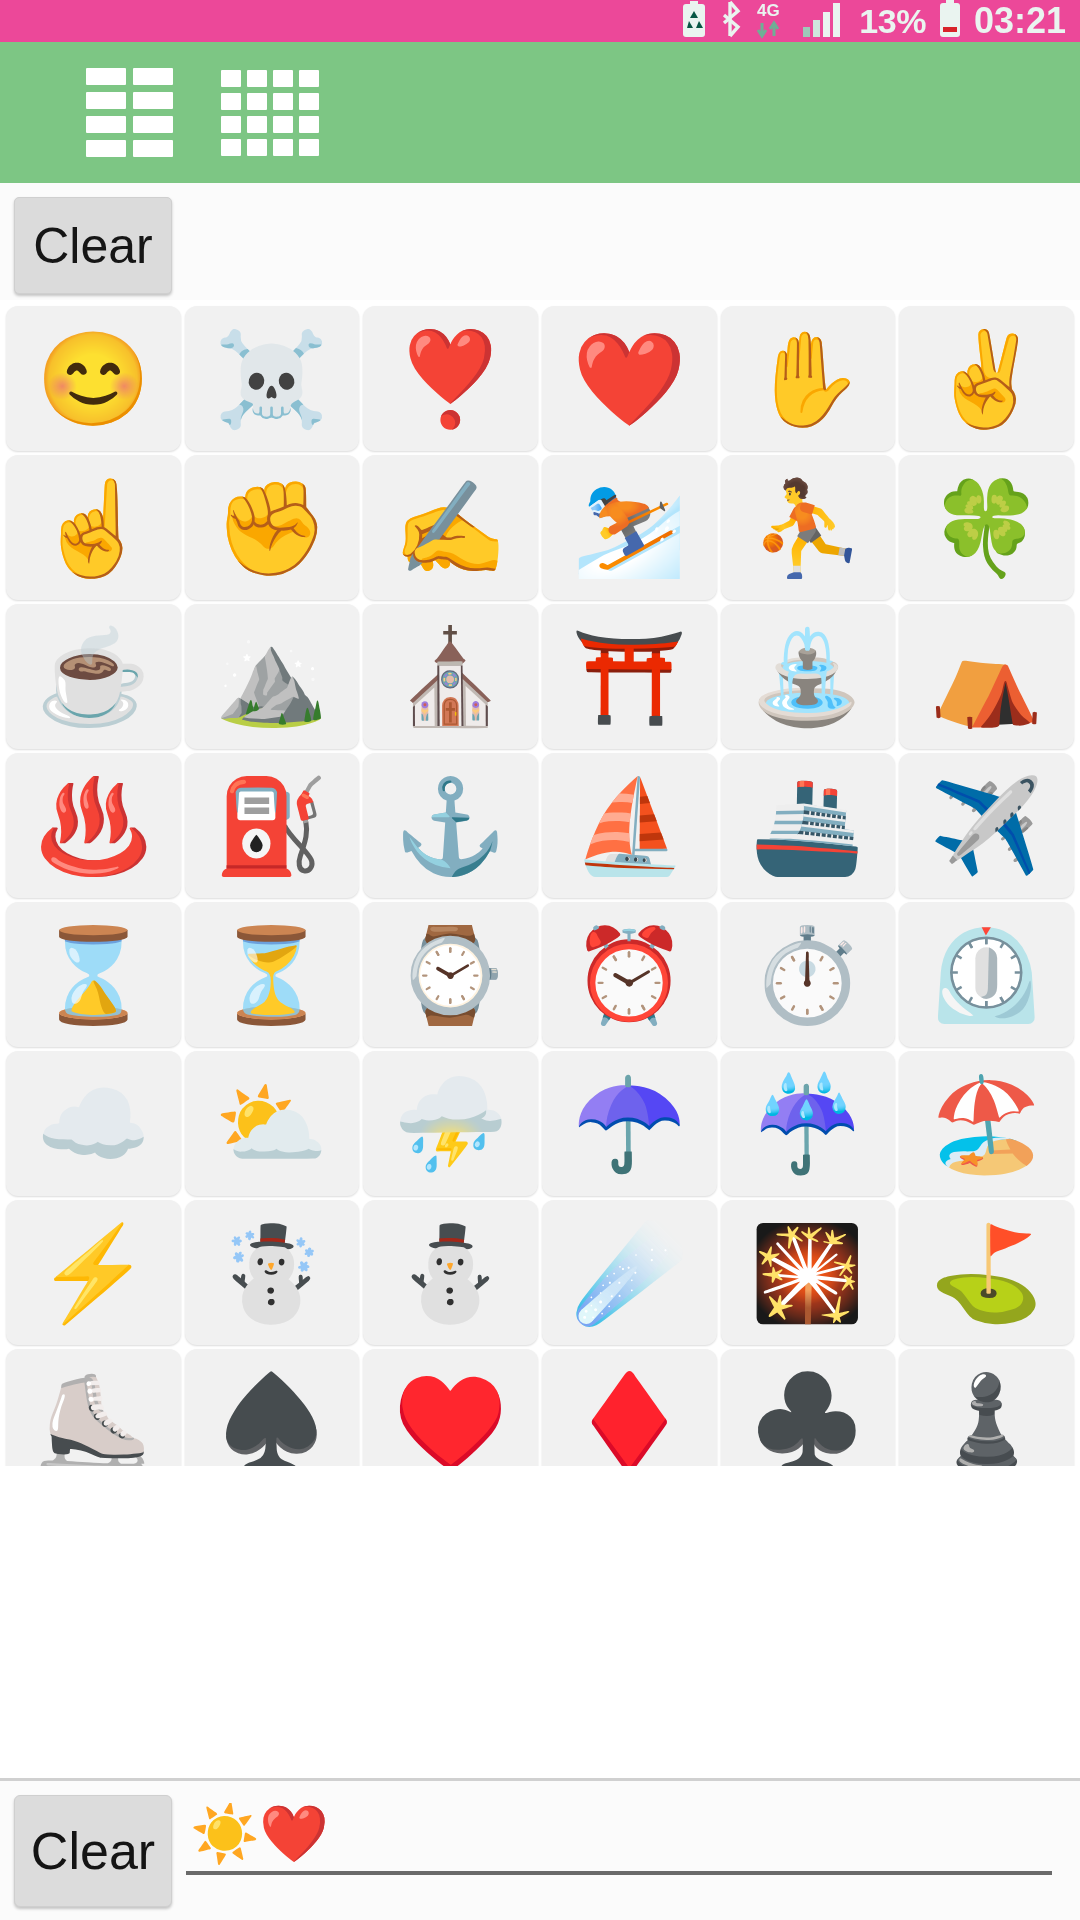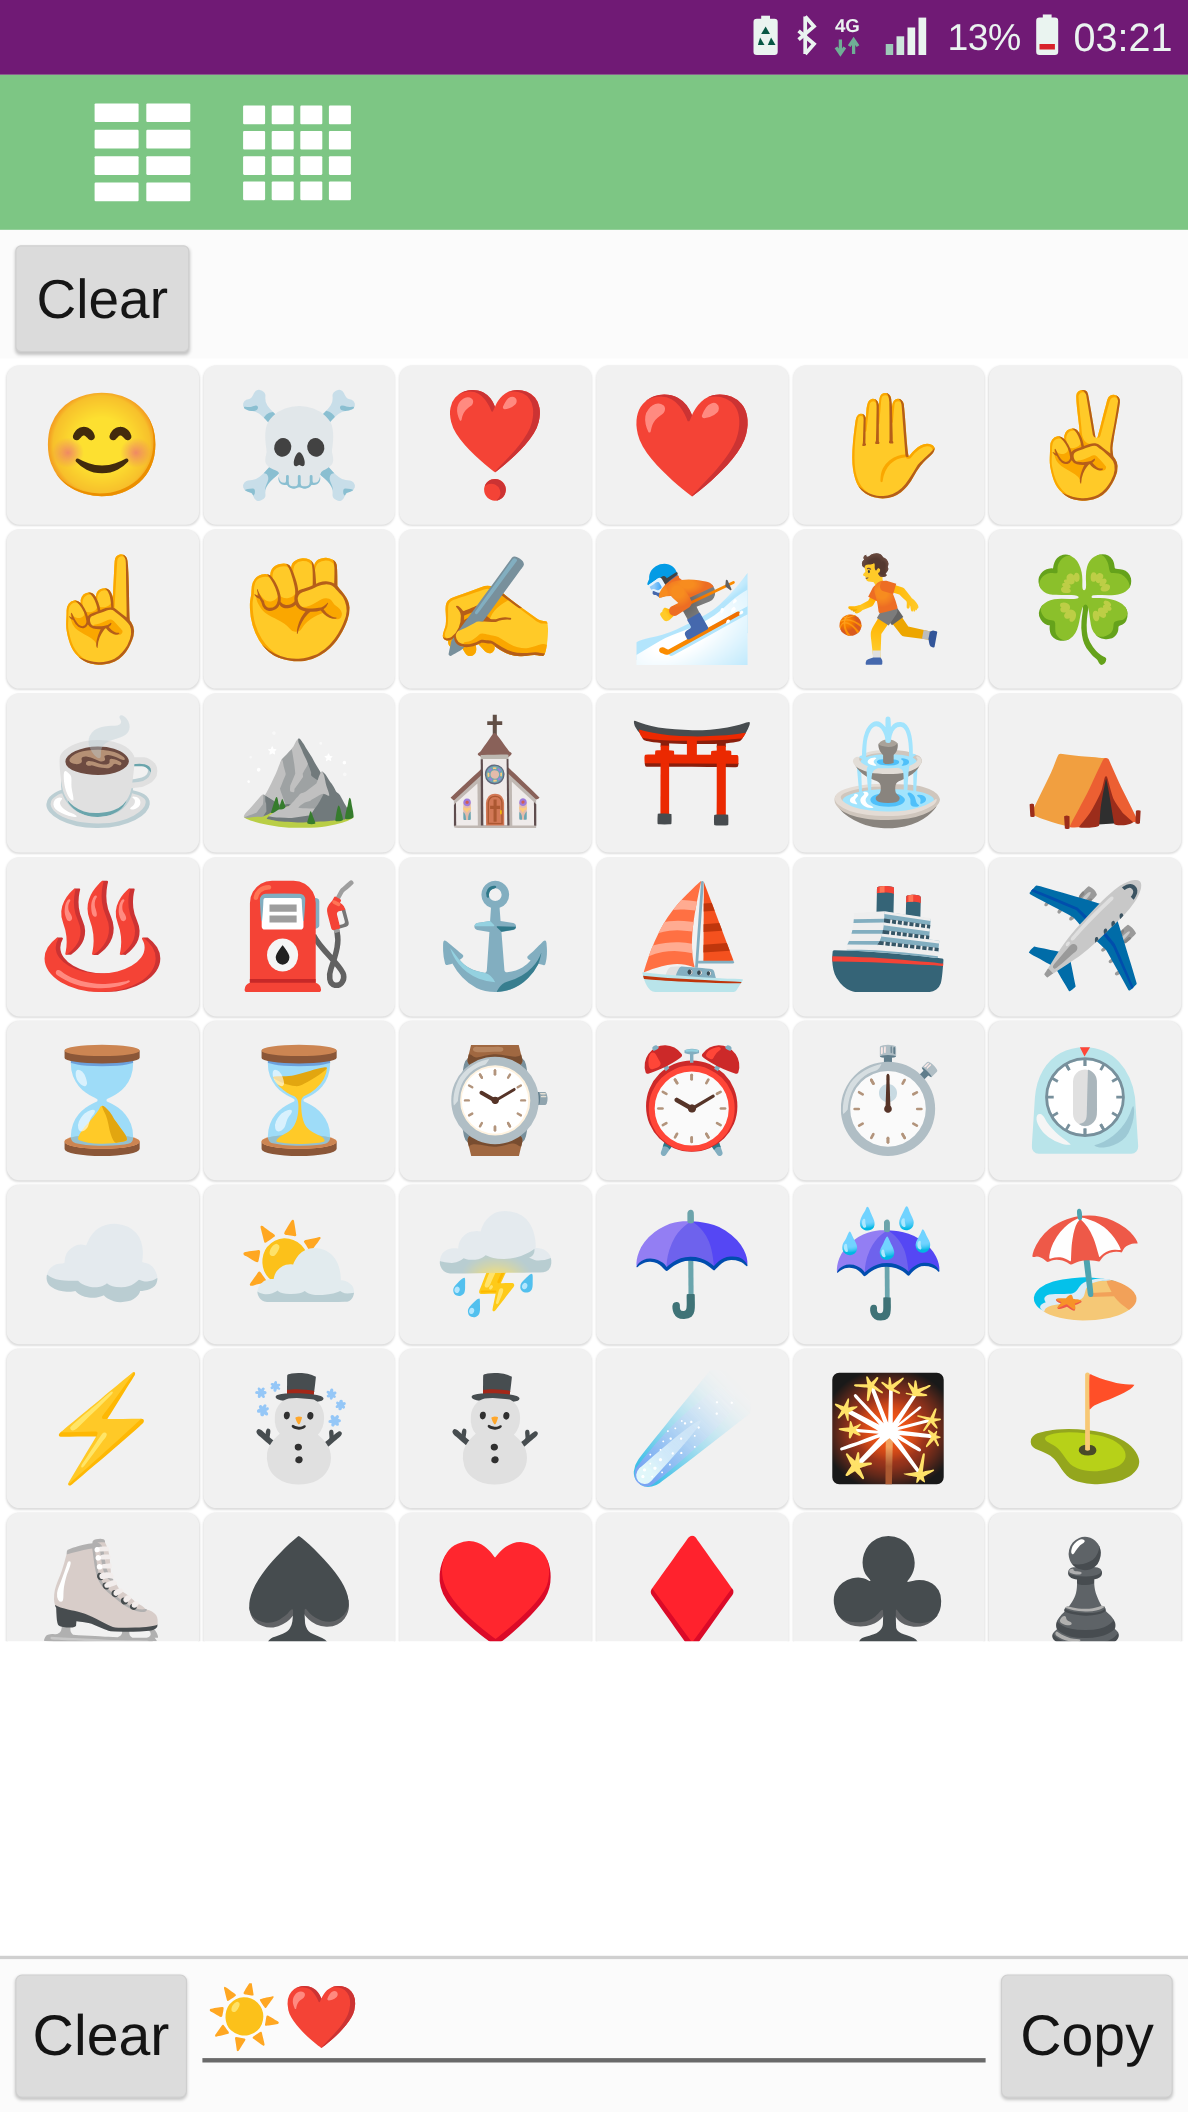--- a/index.html
+++ b/index.html
@@ -6,35 +6,35 @@
   html, body {
     width: 1080px;
     height: 1920px;
     font-family: "Liberation Sans", sans-serif;
     background: #ffffff;
     overflow: hidden;
   }
 
   
   #status-bar {
-    height: 68px;
-    background: #701a75;
+    height: 42px;
+    background: #ec4899;
     display: flex;
     align-items: center;
     justify-content: flex-end;
     padding: 0 14px 0 0;
     color: #e9f3ef;
   }
   .sb-group { display: flex; align-items: center; gap: 12px; }
   .sb-icon { display: block; }
   .sb-text {
     font-size: 34px;
     letter-spacing: -0.5px;
     color: #eaf4f0;
-    font-weight: 400;
+    font-weight: 700;
     line-height: 1;
     text-align: center;
   }
   .sb-clock { font-size: 36px; letter-spacing: 0px; }
 
   
   #app-bar {
     height: 141px;
     background: #7dc684;
     display: flex;
@@ -407,14 +407,13 @@
     </div>
   </div>
 
 <div id="bottom-bar">
   <button class="bottom-button">Clear</button>
 
   <div id="result-field-wrap">
     <input id="result-input" type="text" value="☀️❤️" style="">
   </div>
 
-  <button class="bottom-button">Copy</button>
 </div>
 
 </body></html>

